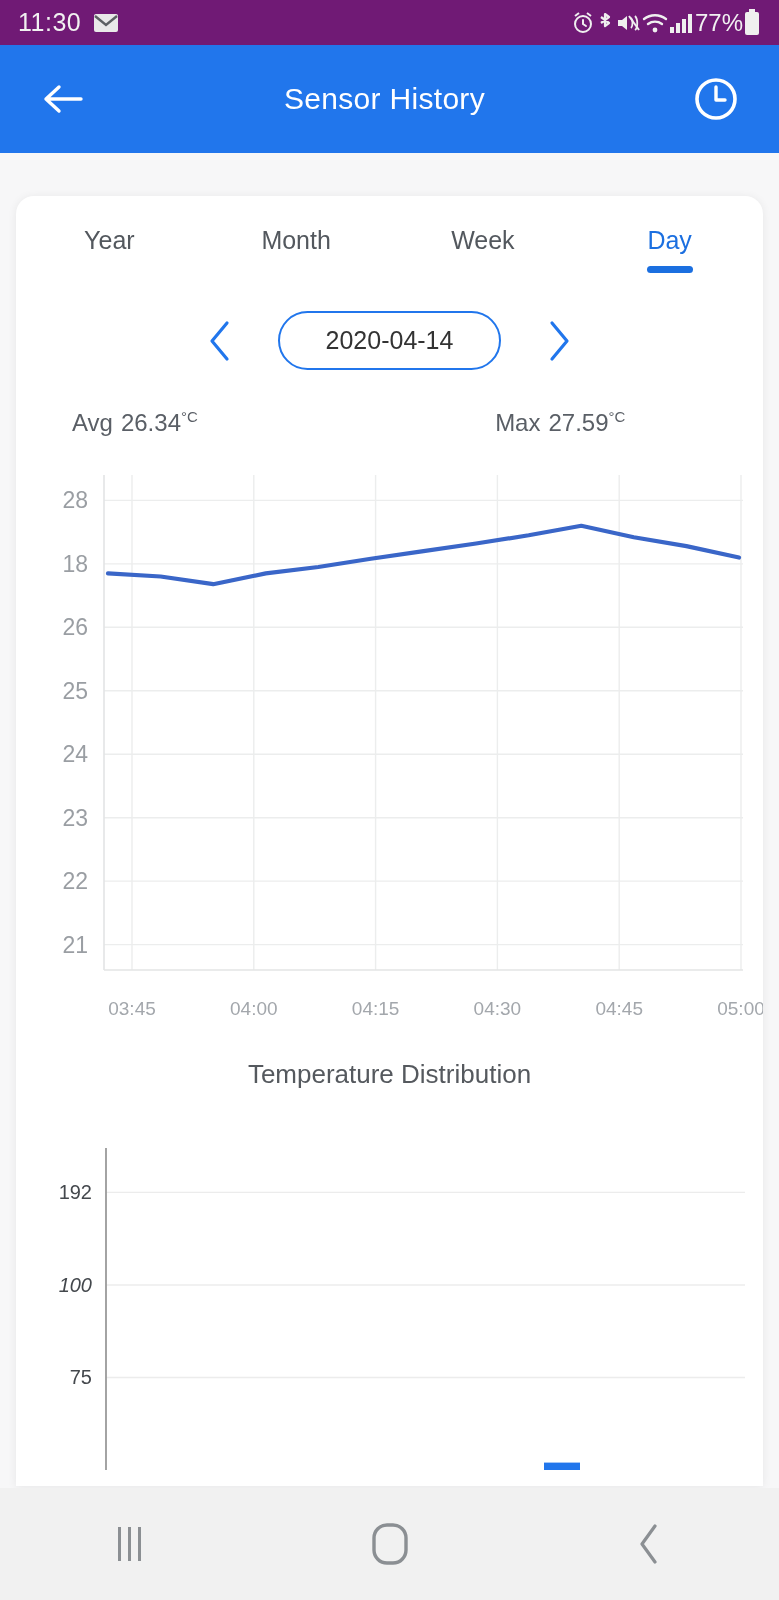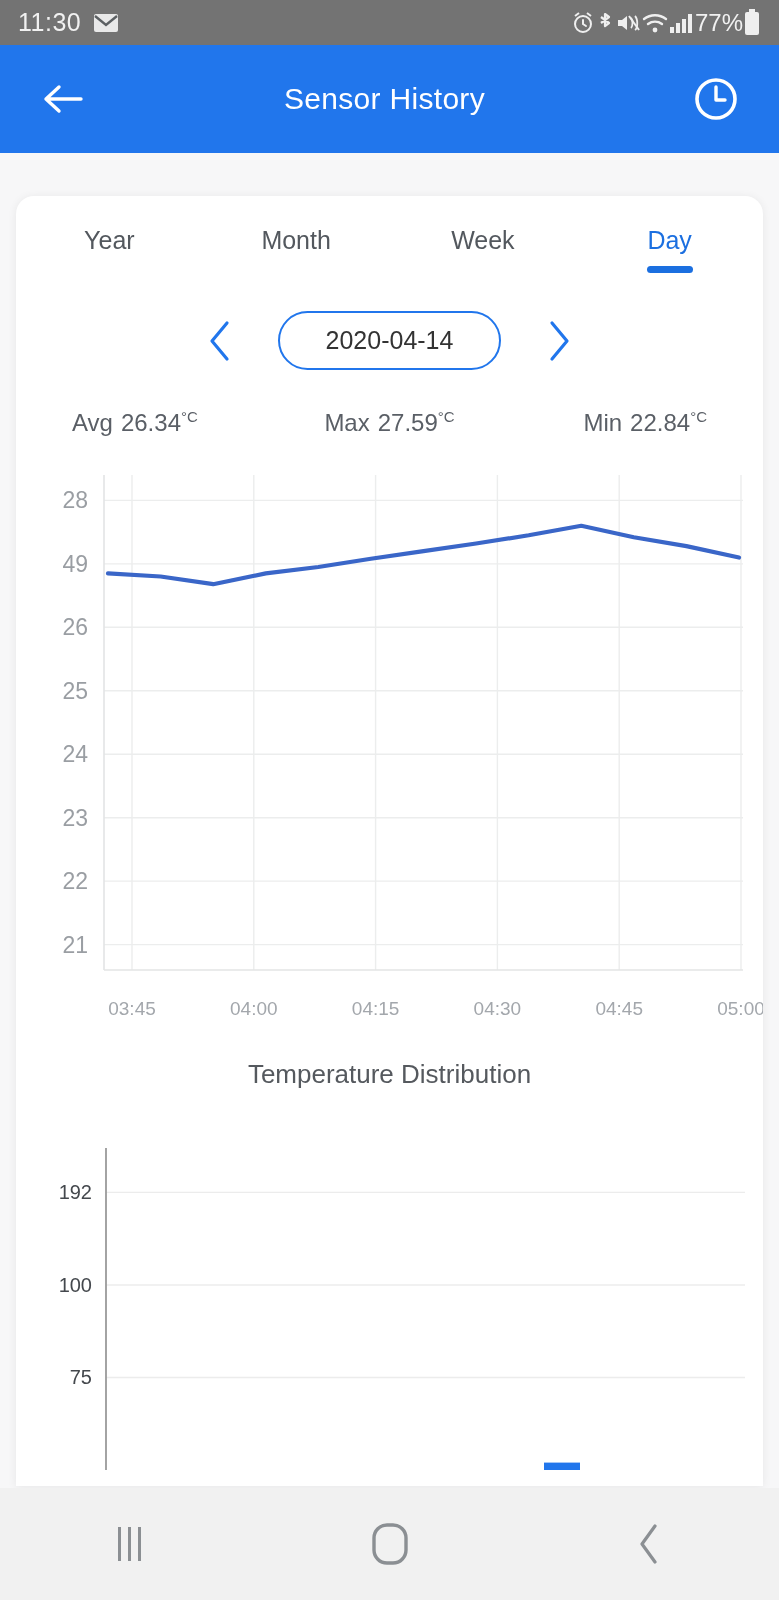--- a/index.html
+++ b/index.html
@@ -7,21 +7,21 @@
   body {
     font-family:"Liberation Sans", sans-serif;
     background:#f7f7f8;
     overflow:hidden;
     position:relative;
   }
 
   
   .statusbar{
     position:absolute; top:0; left:0; width:779px; height:45px;
-    background:#737373; display:flex; align-items:center;
+    background:#701a75; display:flex; align-items:center;
     padding:8px 18px; color:#f1f1f1;
   }
   .sb-time{ font-size:25px; letter-spacing:.5px; }
   .sb-left-icons{ display:flex; align-items:center; margin-left:12px; gap:10px; }
   .sb-spacer{ flex:1; }
   .sb-right{ display:flex; align-items:center; }
   .sb-battery-text{ font-size:24px; }
   svg{ display:block; }
 
   
@@ -207,23 +207,20 @@
       </span>
     </div>
   </div>
 
   <div class="stats">
     <div class="stat s1">
       <span class="lbl">Avg</span><span>26.34</span><span class="unit">°C</span>
     </div>
     <div class="stat s2">
       <span class="lbl">Max</span><span>27.59</span><span class="unit">°C</span>
-    </div>
-    <div class="stat s3">
-      <span class="lbl">Min</span><span>22.84</span><span class="unit">°C</span>
     </div>
   </div>
 
   <div class="line-chart">
     <svg id="line-svg" width="747" height="590" viewBox="0 0 747 590">
         <line x1="88" x2="727" y1="45.3846153846153" y2="45.3846153846153" stroke="#eceded" stroke-width="1.4"></line>
         <line x1="88" x2="727" y1="108.84615384615381" y2="108.84615384615381" stroke="#eceded" stroke-width="1.4"></line>
         <line x1="88" x2="727" y1="172.30769230769226" y2="172.30769230769226" stroke="#eceded" stroke-width="1.4"></line>
         <line x1="88" x2="727" y1="235.76923076923077" y2="235.76923076923077" stroke="#eceded" stroke-width="1.4"></line>
         <line x1="88" x2="727" y1="299.2307692307693" y2="299.2307692307693" stroke="#eceded" stroke-width="1.4"></line>
@@ -235,21 +232,21 @@
         <line x1="359.6" x2="359.6" y1="20" y2="515" stroke="#eceded" stroke-width="1.4"></line>
         <line x1="481.4" x2="481.4" y1="20" y2="515" stroke="#eceded" stroke-width="1.4"></line>
         <line x1="603.2" x2="603.2" y1="20" y2="515" stroke="#eceded" stroke-width="1.4"></line>
         <line x1="725" x2="725" y1="20" y2="515" stroke="#eceded" stroke-width="1.4"></line>
         <line x1="88" x2="88" y1="20" y2="515" stroke="#e3e4e5" stroke-width="1.6"></line>
         <line x1="88" x2="727" y1="515" y2="515" stroke="#e3e4e5" stroke-width="1.6"></line>
         <polyline points="92.0,118.4 144.6,121.5 197.2,129.2 249.8,118.4 302.3,112.0 354.9,103.8 407.5,96.2 460.1,88.5 512.7,80.3 565.3,70.8 617.8,82.2 670.4,91.1 723.0,102.5" fill="none" stroke="#3a66c8" stroke-width="4.2" stroke-linejoin="round" stroke-linecap="round"></polyline>
       </svg>
     <div id="line-y-labels">
         <div class="ylabel" style="top: 45.3846px; left: 0px; width: 72px;">28</div>
-        <div class="ylabel" style="top: 108.846px; left: 0px; width: 72px;">49</div>
+        <div class="ylabel" style="top: 108.846px; left: 0px; width: 72px;">18</div>
         <div class="ylabel" style="top: 172.308px; left: 0px; width: 72px;">26</div>
         <div class="ylabel" style="top: 235.769px; left: 0px; width: 72px;">25</div>
         <div class="ylabel" style="top: 299.231px; left: 0px; width: 72px;">24</div>
         <div class="ylabel" style="top: 362.692px; left: 0px; width: 72px;">23</div>
         <div class="ylabel" style="top: 426.154px; left: 0px; width: 72px;">22</div>
         <div class="ylabel" style="top: 489.615px; left: 0px; width: 72px;">21</div>
       </div>
     <div id="line-x-labels">
         <div class="xlabel" style="left: 116px; top: 543px;">03:45</div>
         <div class="xlabel" style="left: 237.8px; top: 543px;">04:00</div>
@@ -264,21 +261,21 @@
   <div class="dist-chart">
     <svg id="dist-svg" width="747" height="330" viewBox="0 0 747 330">
         <line x1="90" x2="729" y1="52.41379310344831" y2="52.41379310344831" stroke="#ececec" stroke-width="1.4"></line>
         <line x1="90" x2="729" y1="144.9425287356322" y2="144.9425287356322" stroke="#ececec" stroke-width="1.4"></line>
         <line x1="90" x2="729" y1="237.4712643678161" y2="237.4712643678161" stroke="#ececec" stroke-width="1.4"></line>
         <line x1="90" x2="90" y1="8" y2="330" stroke="#9a9a9a" stroke-width="1.8"></line>
         <rect x="528" y="322.5977011494253" width="36" height="7.402298850574709" fill="#2176ec"></rect>
       </svg>
     <div id="dist-y-labels">
         <div class="dist-ylabel" style="top: 52.4138px; left: 0px; width: 76px;">192</div>
-        <div class="dist-ylabel" style="top: 144.943px; left: 0px; width: 76px;">100</div>
+        <div class="dist-ylabel" style="top: 144.943px; left: 0px; width: 76px; font-style: italic;">100</div>
         <div class="dist-ylabel" style="top: 237.471px; left: 0px; width: 76px;">75</div>
       </div>
   </div>
 </div>
 
 <div class="navbar">
   <div class="nav-btn">
     <span>
       <svg width="34" height="42" viewBox="0 0 34 42">
           <rect x="5" y="4" width="3" height="34" fill="#8b8f93"></rect>

